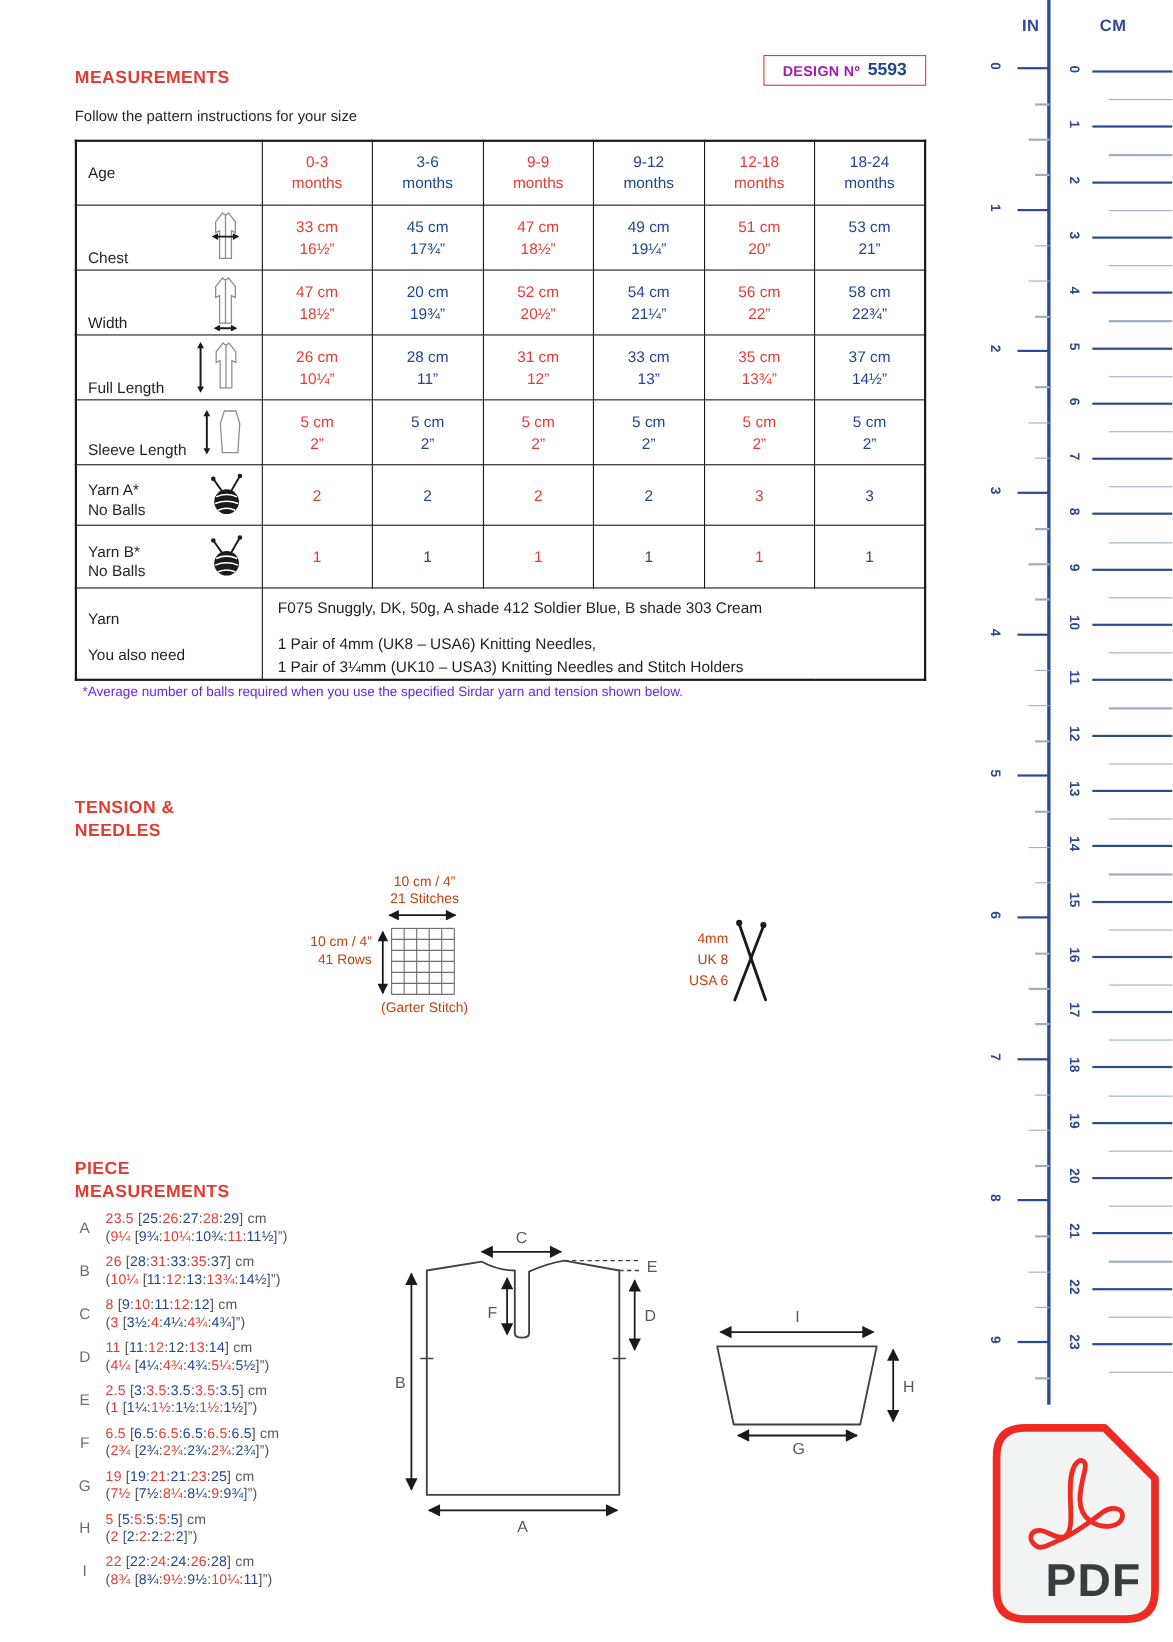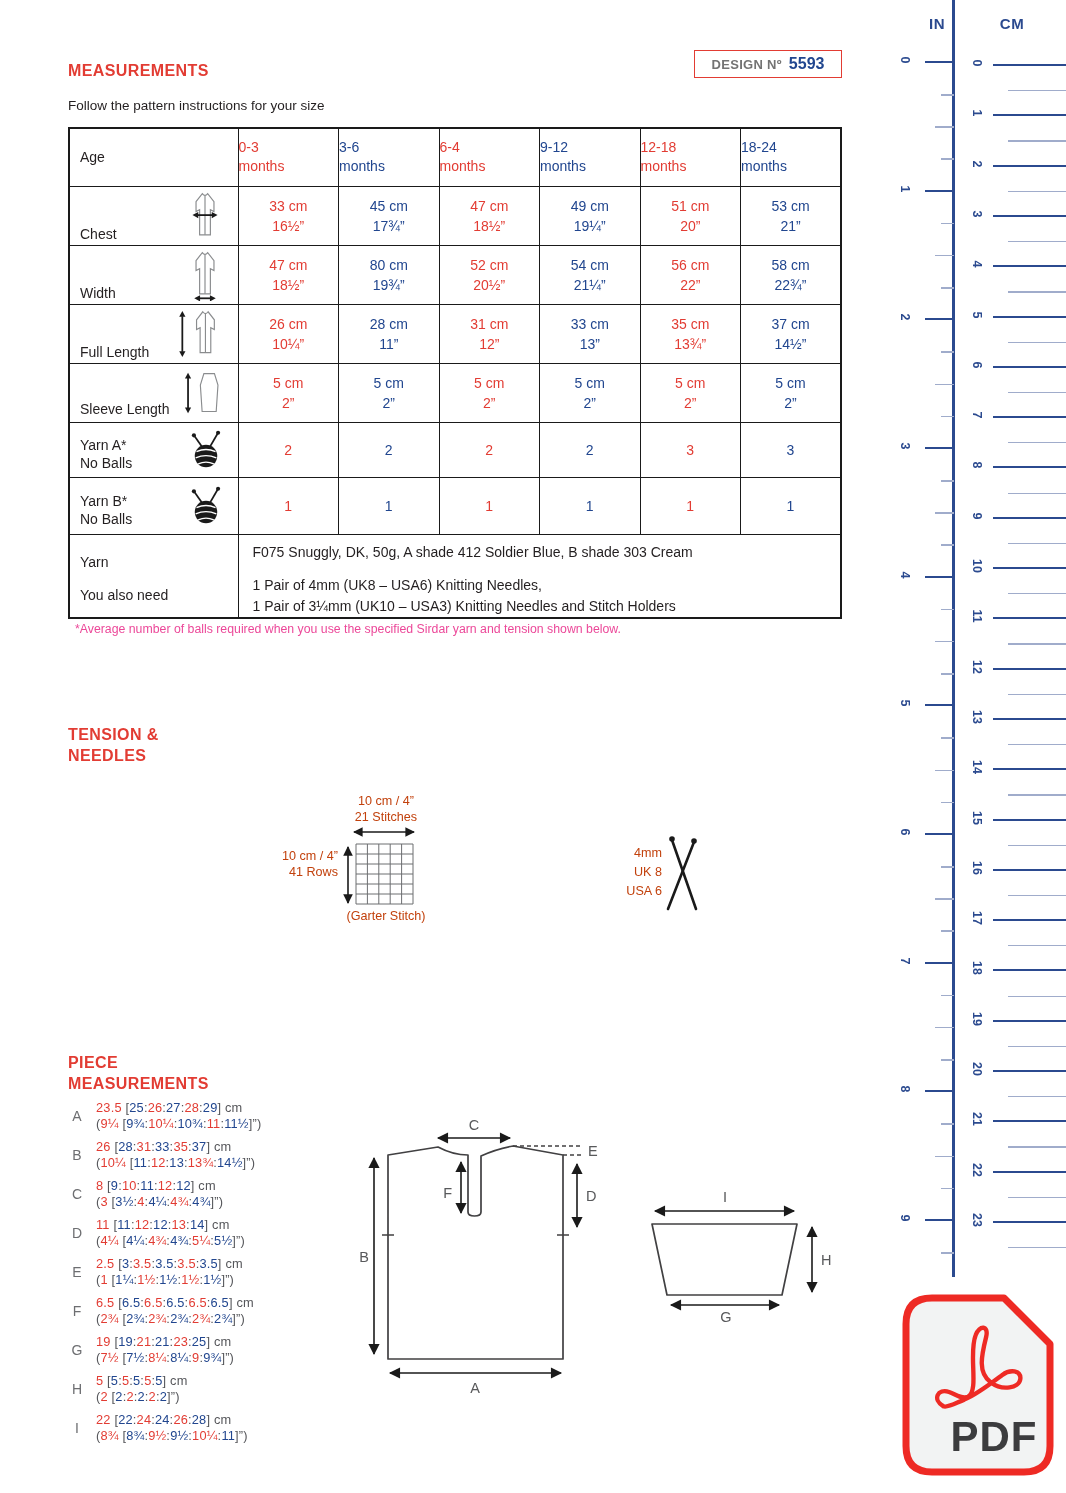--- a/index.html
+++ b/index.html
@@ -6,34 +6,34 @@
   #page{position:relative;width:1066px;height:1493px;background:#fff;overflow:hidden;
         font-family:"Liberation Sans", sans-serif;color:#231f20;}
   .abs{position:absolute;}
   .c-red{color:#e23c33;}
   .c-blue{color:#21468f;}
   .sep{color:#55565a;}
   .sec-title{color:#e23c33;font-weight:bold;font-size:16px;line-height:21px;letter-spacing:.4px;}
   
   #design-badge{left:694px;top:50px;width:146px;height:26px;border:1.5px solid #e23c33;
     display:flex;align-items:center;justify-content:center;gap:7px;background:#fff;}
-  #design-badge .dl{color:#737373;font-weight:bold;font-size:13px;letter-spacing:.3px;}
+  #design-badge .dl{color:#a21caf;font-weight:bold;font-size:13px;letter-spacing:.3px;}
   #design-badge .dn{color:#21468f;font-weight:bold;font-size:16px;}
   
   #meas-table{position:absolute;left:68px;top:127px;width:772px;border-collapse:collapse;table-layout:fixed;}
   #meas-table{border:2px solid #1a1a1a;}
   #meas-table td{border:1.2px solid #1a1a1a;padding:0;vertical-align:middle;font-size:14px;}
   tr.r-hdr{height:58px;} tr.r-meas{height:59px;} tr.r-ya{height:55px;padding-left:28px;} tr.r-yb{height:57px;} tr.r-info{height:84px;}
   td.v{text-align:center;line-height:20px;}
-  td.hdr{text-align:left;line-height:19px;}
+  td.hdr{text-align:center;line-height:19px;}
   .lblwrap{display:flex;align-items:flex-end;justify-content:space-between;padding:0 13px 0 10px;}
   .lbl2{line-height:18px;}
   td.infocell{vertical-align:top;}
   .iline{line-height:20px;}
-  #footnote{left:75px;top:622px;font-size:12.3px;color:#ec4899;}
+  #footnote{left:75px;top:622px;font-size:12.3px;color:#6d28d9;}
   .tlabel{font-size:12.6px;line-height:16px;color:#c2410c;}
   
   #piece-list{position:absolute;left:68px;top:1100px;width:280px;}
   .p-item{display:flex;align-items:center;margin-bottom:7px;min-height:32px;}
   .p-letter{width:18px;margin-right:10px;text-align:center;color:#6d6e71;font-size:14px;}
   .p-line{font-size:12.8px;line-height:16px;letter-spacing:.2px;white-space:nowrap;}
   
   .tick-num{position:absolute;text-align:center;font-size:12.5px;font-weight:bold;color:#2b4a8f;transform:rotate(90deg);}
   .ruler-hd{position:absolute;width:44px;text-align:center;font-weight:bold;font-size:15px;color:#2b4a8f;letter-spacing:.5px;}
   svg text{font-family:"Liberation Sans", sans-serif;}
@@ -71,21 +71,21 @@
           </td>
           <td class="hdr c-red">
             <div>0-3</div>
             <div>months</div>
           </td>
           <td class="hdr c-blue">
             <div>3-6</div>
             <div>months</div>
           </td>
           <td class="hdr c-red">
-            <div>6-4</div>
+            <div>9-9</div>
             <div>months</div>
           </td>
           <td class="hdr c-blue">
             <div>9-12</div>
             <div>months</div>
           </td>
           <td class="hdr c-red">
             <div>12-18</div>
             <div>months</div>
           </td>
@@ -151,21 +151,21 @@
                 <polygon points="10,55 16.5,51.5 16.5,58.5" fill="#1a1a1a"></polygon>
                 <polygon points="34,55 27.5,51.5 27.5,58.5" fill="#1a1a1a"></polygon>
               </svg>
             </div>
           </td>
           <td class="v c-red">
             <div>47 cm</div>
             <div>18½”</div>
           </td>
           <td class="v c-blue">
-            <div>80 cm</div>
+            <div>20 cm</div>
             <div>19¾”</div>
           </td>
           <td class="v c-red">
             <div>52 cm</div>
             <div>20½”</div>
           </td>
           <td class="v c-blue">
             <div>54 cm</div>
             <div>21¼”</div>
           </td>

